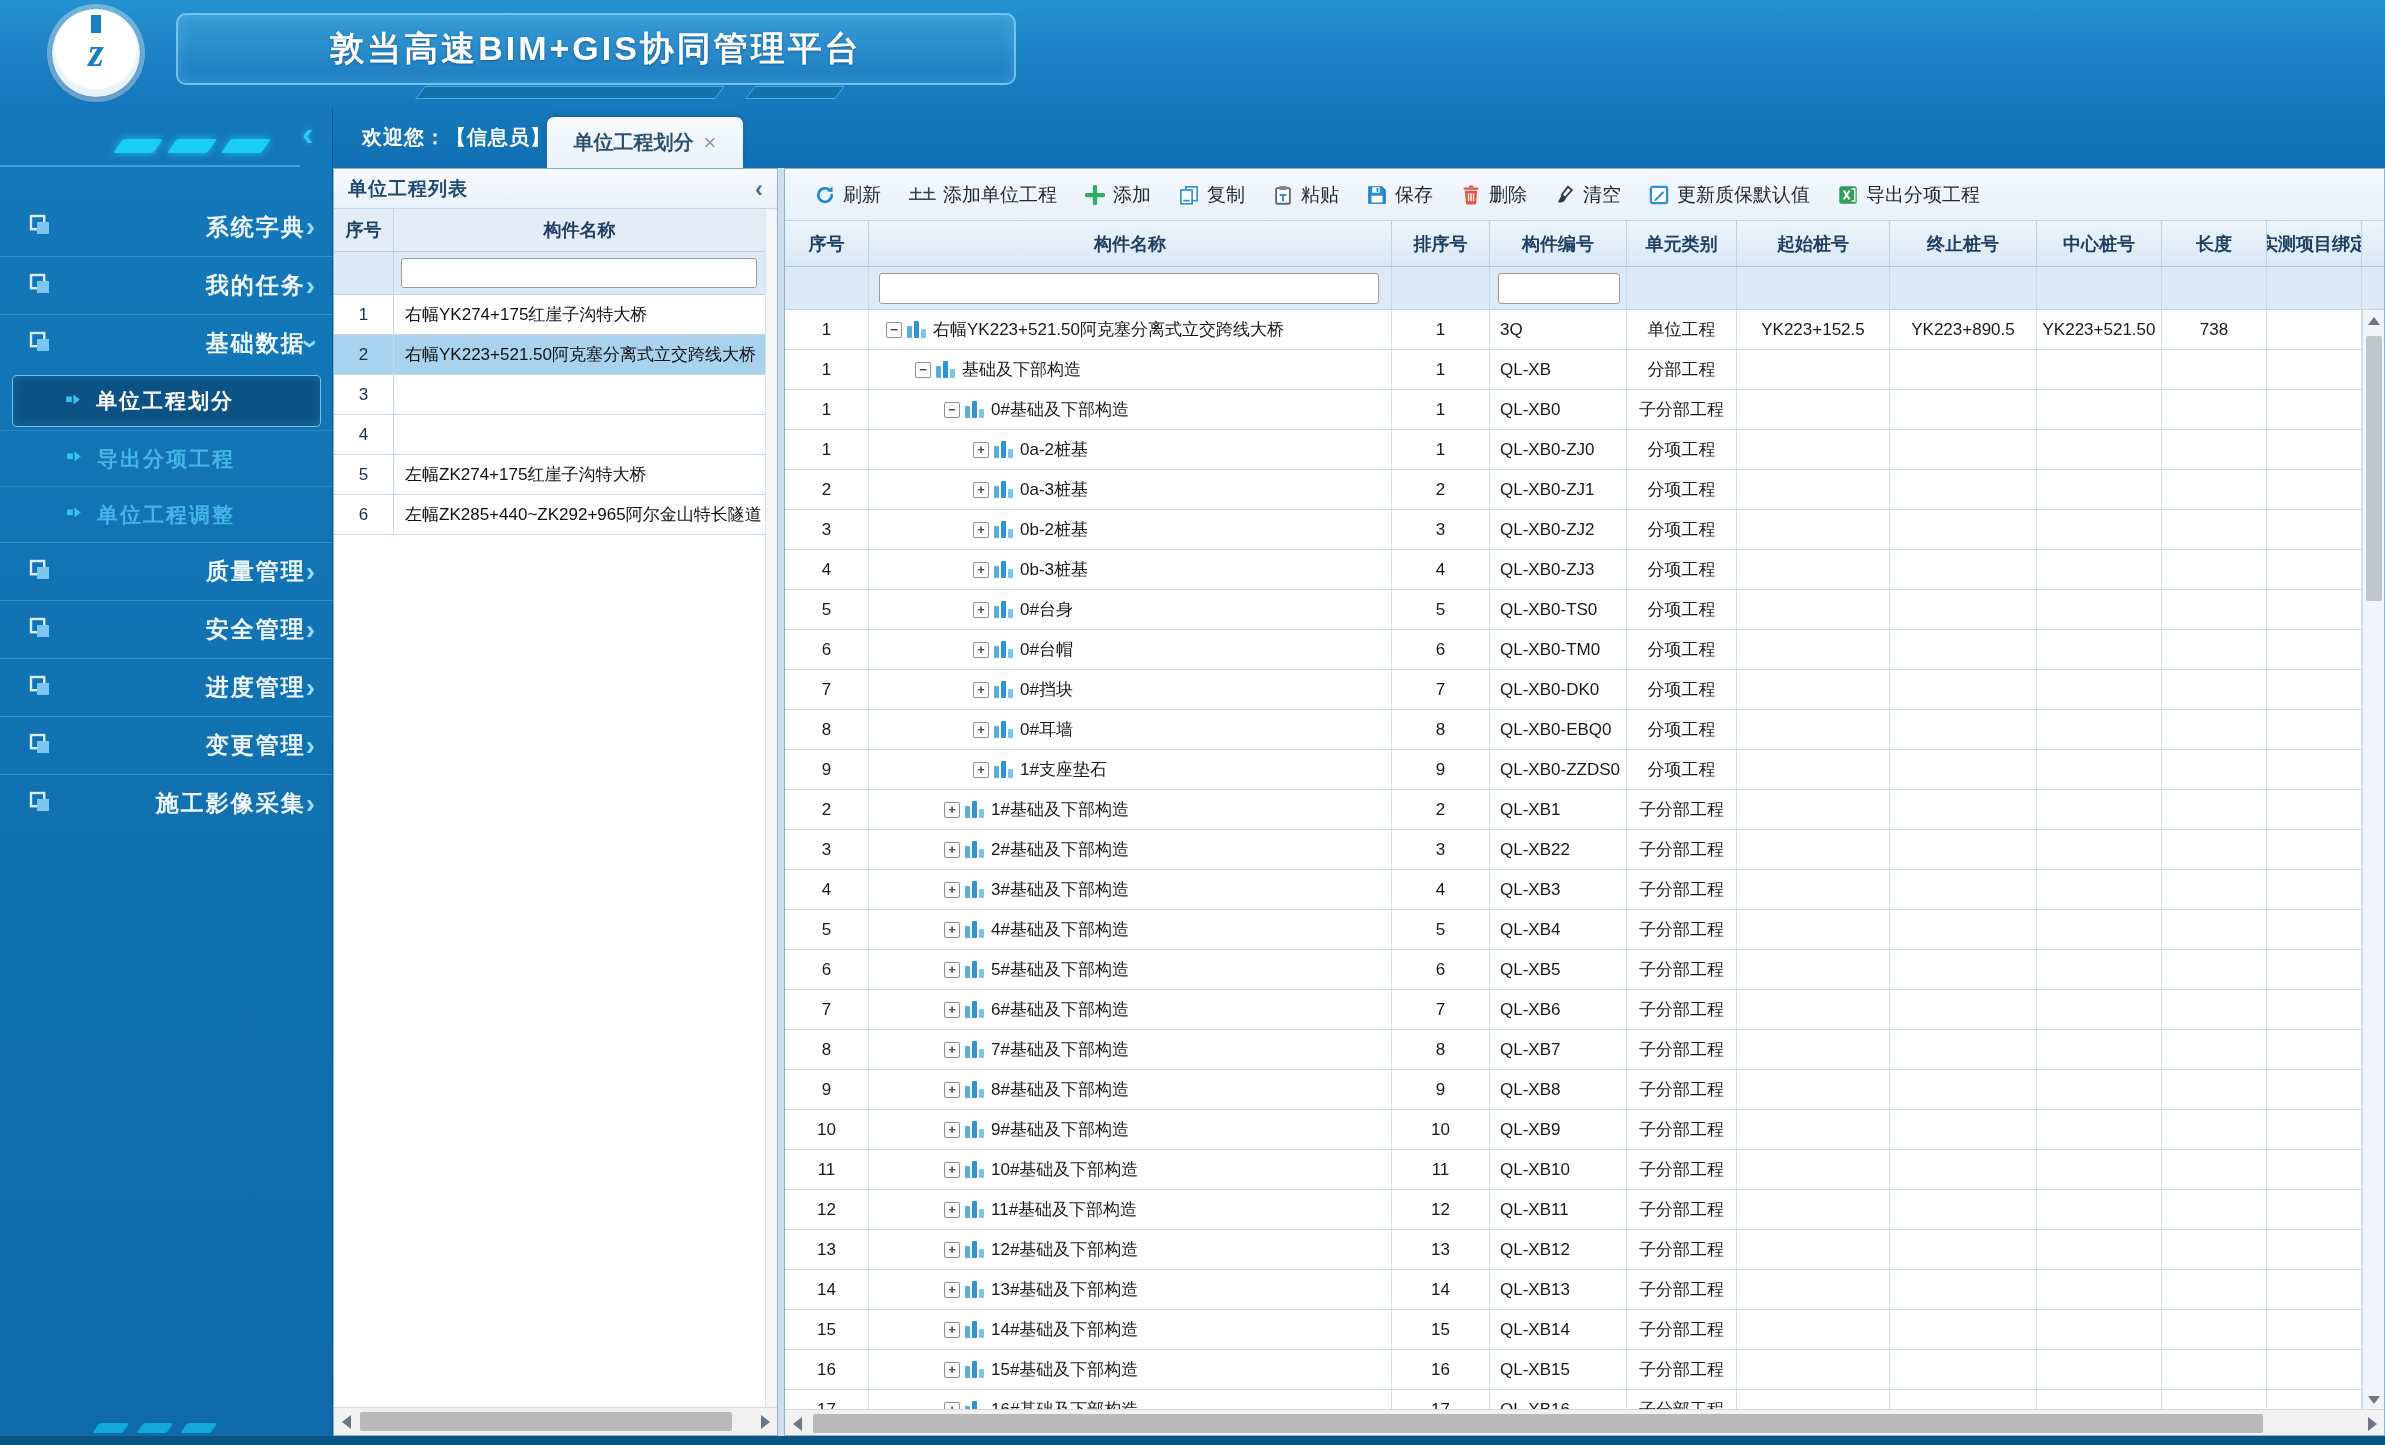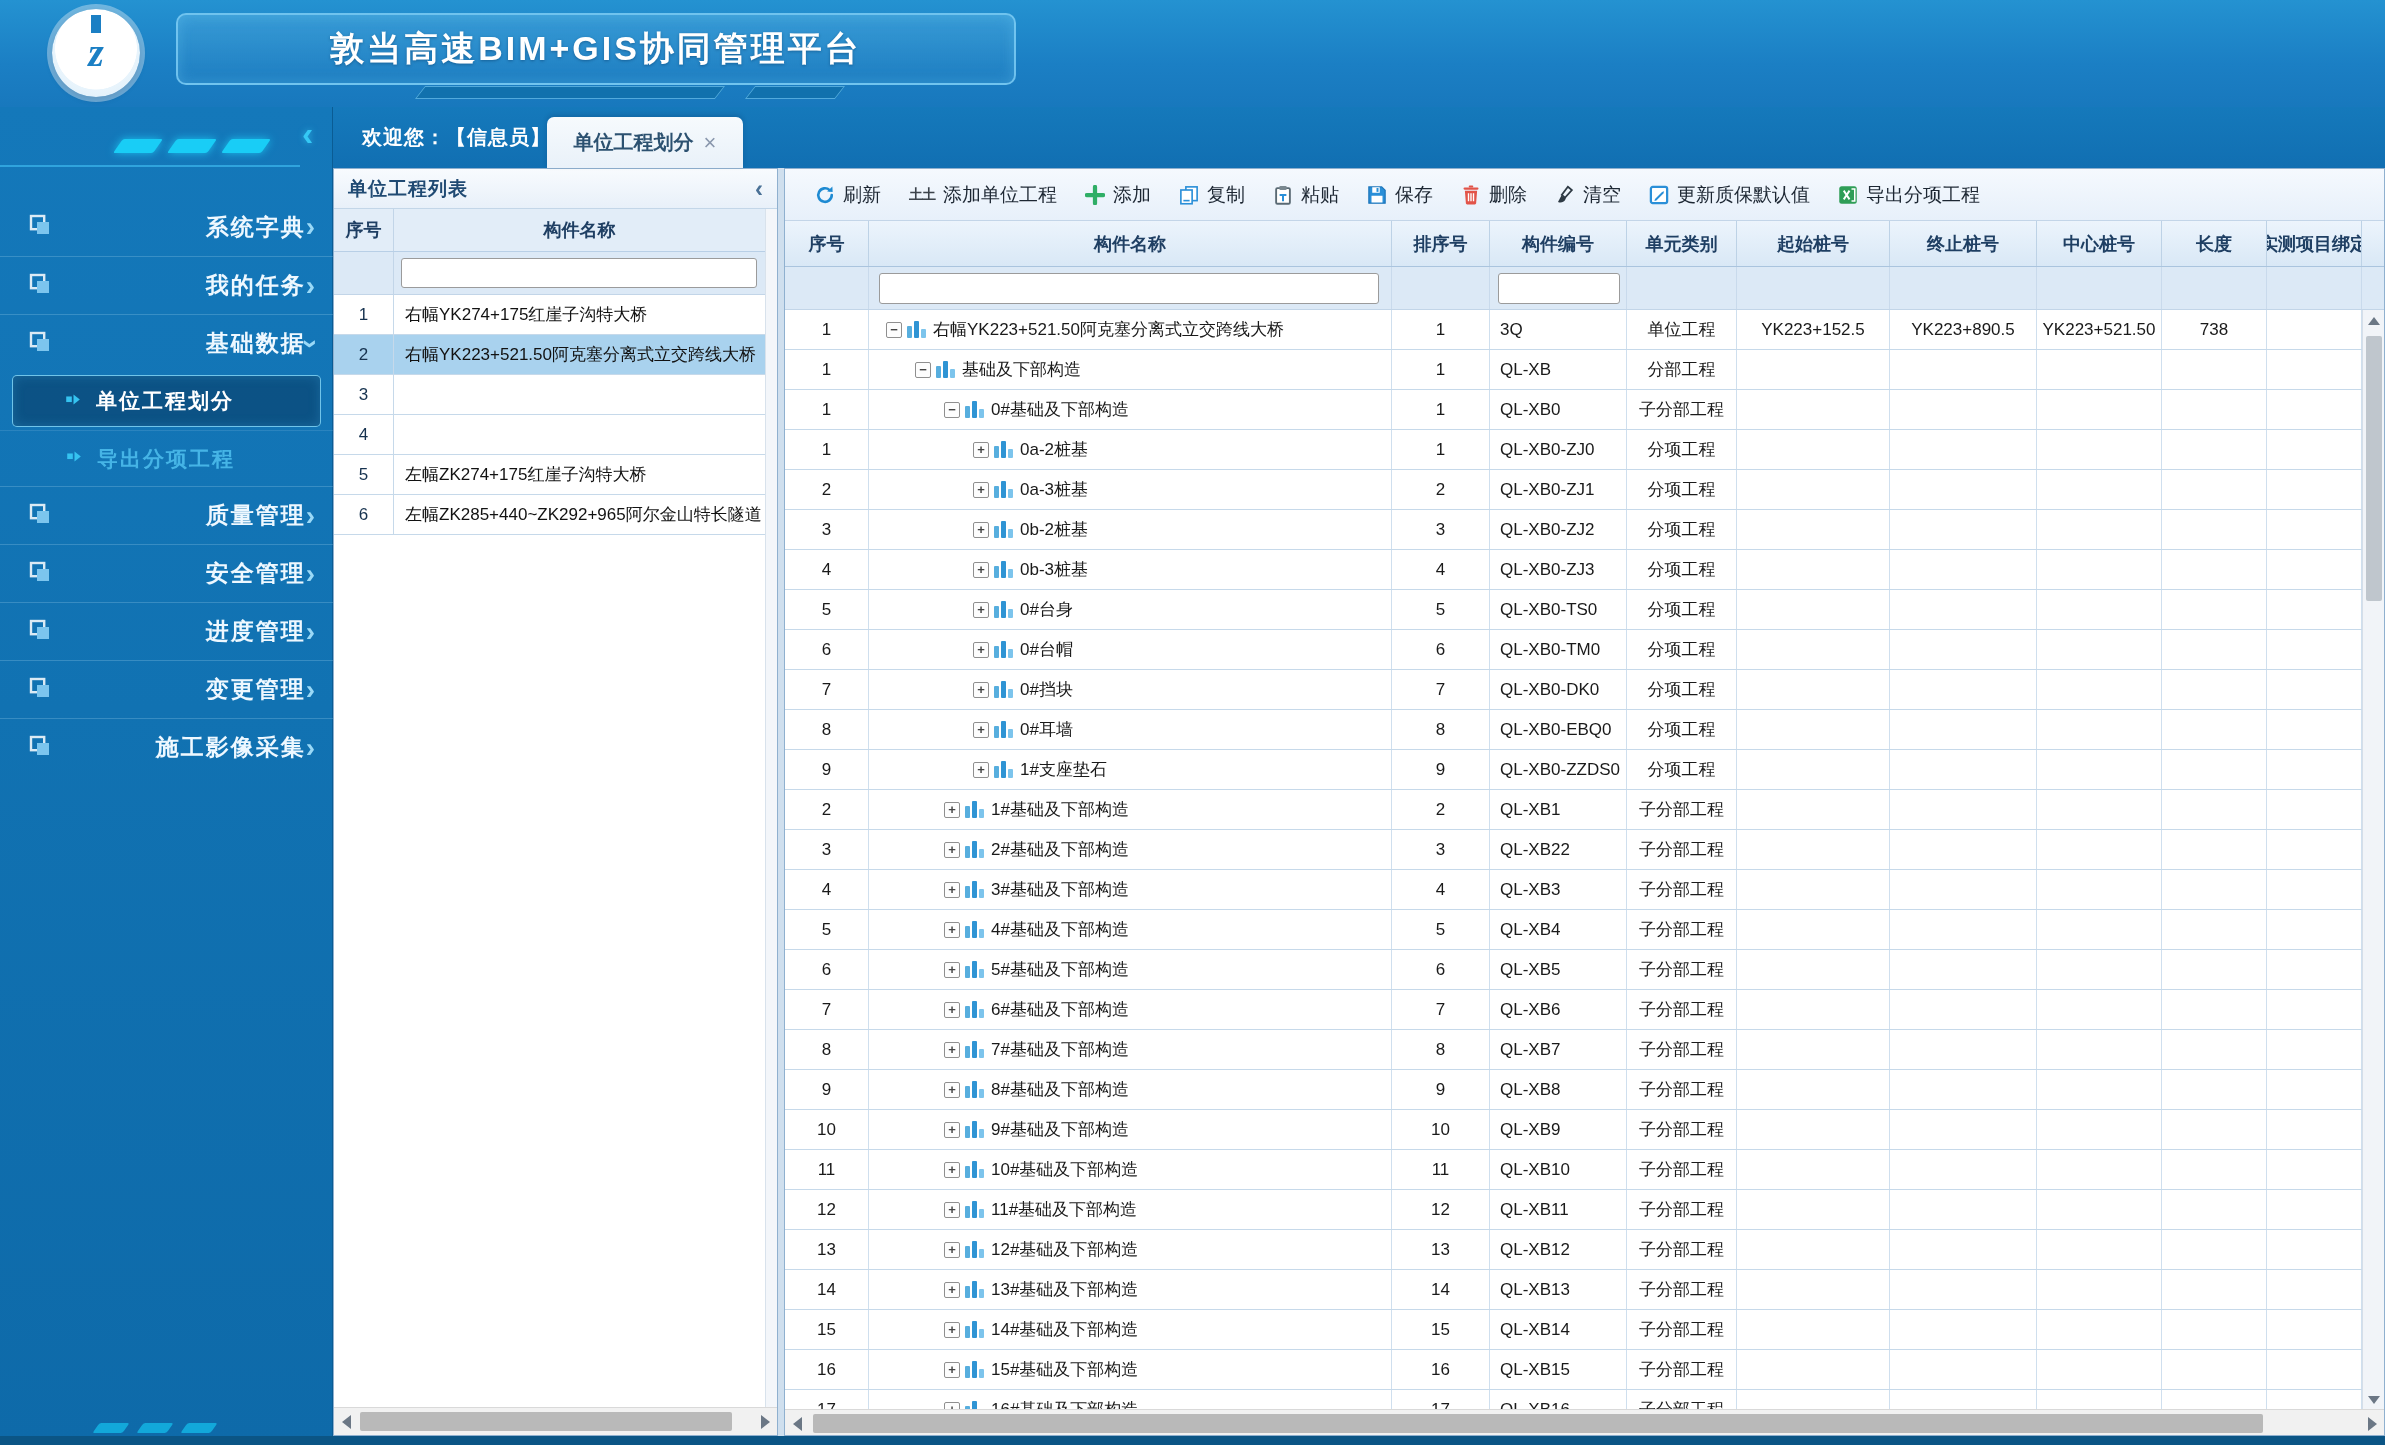--- a/index.html
+++ b/index.html
@@ -221,20 +221,27 @@
             </svg></span>
           <span class="lbl">单位工程划分</span>
         </div>
         <div class="side-sub">
           <span><svg width="17" height="17" viewBox="0 0 14 14">
               <rect x="1" y="4.5" width="4.6" height="4.6" fill="#35c3f0"></rect>
               <path d="M7 2.8l5.2 4.2L7 11.2z" fill="#35c3f0"></path>
             </svg></span>
           <span class="lbl">导出分项工程</span>
         </div>
+        <div class="side-sub">
+          <span><svg width="17" height="17" viewBox="0 0 14 14">
+              <rect x="1" y="4.5" width="4.6" height="4.6" fill="#35c3f0"></rect>
+              <path d="M7 2.8l5.2 4.2L7 11.2z" fill="#35c3f0"></path>
+            </svg></span>
+          <span class="lbl">单位工程调整</span>
+        </div>
         <div class="side-item">
           <span><svg width="24" height="24" viewBox="0 0 20 20">
               <rect x="2.5" y="2.5" width="11" height="11" fill="none" stroke="rgba(255,255,255,0.85)" stroke-width="2"></rect>
               <rect x="7.5" y="7.5" width="10" height="10" fill="#7cc5ee"></rect>
             </svg></span>
           <span class="lbl">质量管理</span>
           <span class="chev">›</span>
         </div>
         <div class="side-item">
           <span><svg width="24" height="24" viewBox="0 0 20 20">

